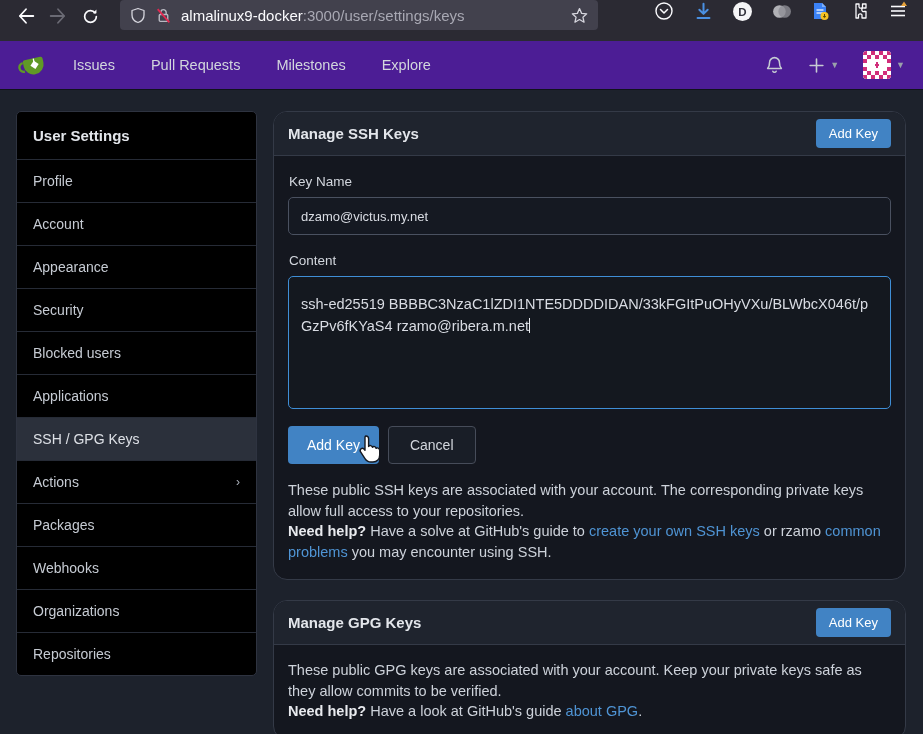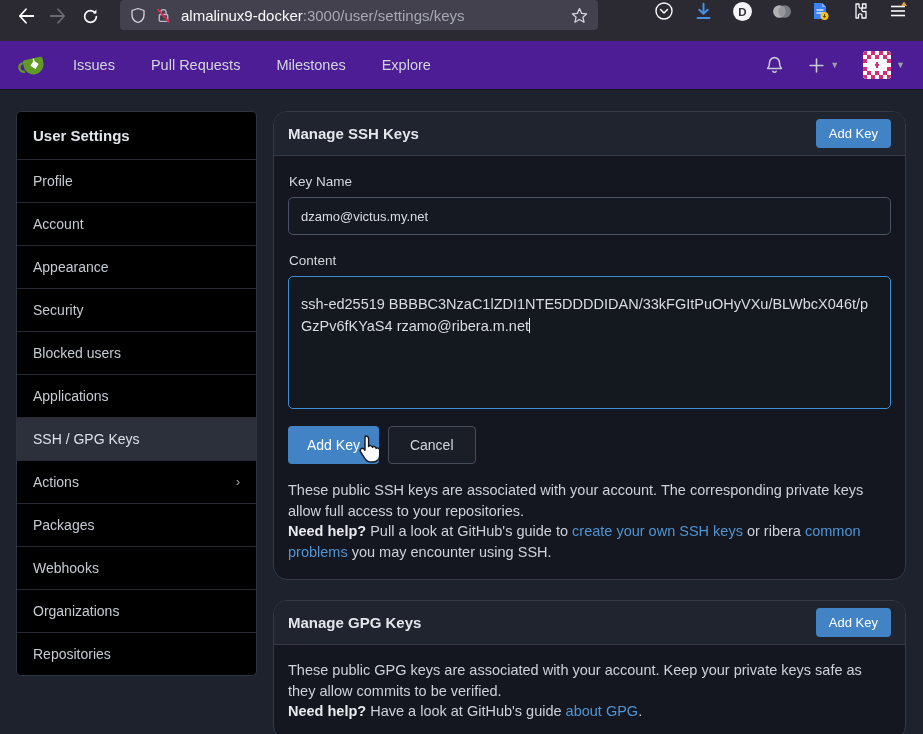--- a/index.html
+++ b/index.html
@@ -278,21 +278,21 @@
         <div class="field-label" style="margin-top:18px;">Content</div>
         <div class="textarea-box"><span>ssh-ed25519 BBBBC3NzaC1lZDI1NTE5DDDDIDAN/33kFGItPuOHyVXu/BLWbcX046t/pGzPv6fKYaS4 rzamo@ribera.m.net</span><span class="caret"></span></div>
 
         <div class="btn-row">
           <button class="btn-form-primary">Add Key</button>
           <button class="btn-cancel">Cancel</button>
         </div>
 
         <div class="help-text">
           <span>These public SSH keys are associated with your account. The corresponding private keys allow full access to your repositories.</span><br>
-          <b>Need help?</b><span> Pull a look at GitHub's guide to </span><a class="link">create your own SSH keys</a><span> or ribera </span><a class="link">common problems</a><span> you may encounter using SSH.</span>
+          <b>Need help?</b><span> Have a solve at GitHub's guide to </span><a class="link">create your own SSH keys</a><span> or rzamo </span><a class="link">common problems</a><span> you may encounter using SSH.</span>
         </div>
       </div>
     </div>
 
     <div class="panel">
       <div class="panel-header">
         <span class="panel-title">Manage GPG Keys</span>
         <button class="btn-primary">Add Key</button>
       </div>
       <div class="panel-body">

